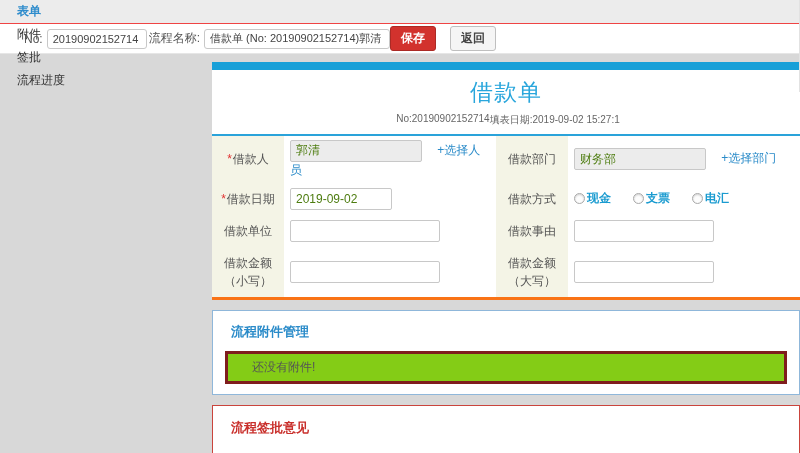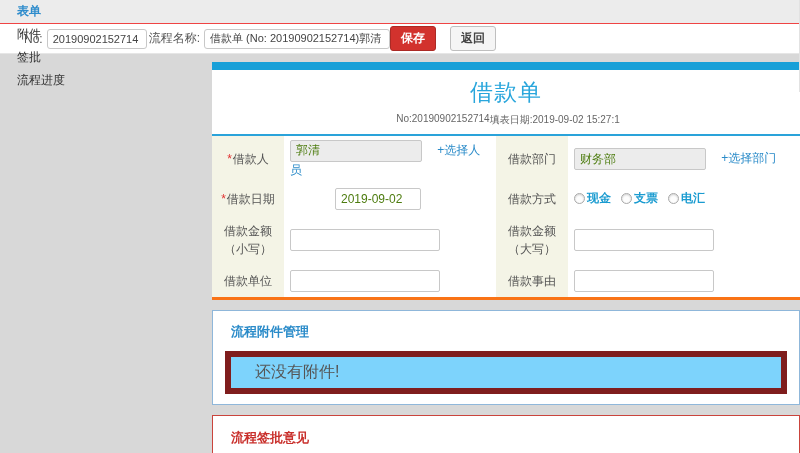--- a/index.html
+++ b/index.html
@@ -40,34 +40,34 @@
   table.form { width:100%; border-collapse:collapse; table-layout:fixed;
                border-top:2px solid #2aa3da; border-bottom:3px solid #f97316; }
   td.lab { background:#f4f4e6; text-align:center; font-size:12px; color:#555;
            padding:7px 3px; line-height:1.5; }
   td.fld { background:#fff; padding:4px 6px; font-size:12px; }
   .req { color:#e03131; margin-right:1px; }
   .fld input { height:22px; border:1px solid #c8c8c8; border-radius:2px;
                font-size:12px; color:#4d7c0f; padding:0 5px; vertical-align:middle;
                font-family:inherit; }
   input.ro { background:#ececec; width:132px; }
-  input.date { width:86px; background:#fff;margin-left:45px; }
+  input.date { width:102px; background:#fff; }
   input.wide { width:150px; background:#fff; }
   input.wide2 { width:140px; background:#fff; }
   a.pick { color:#2a8bc9; font-size:12px; text-decoration:none; margin-left:12px; cursor:pointer; }
-  .radios { display:inline-flex; align-items:center; gap:10px; }
+  .radios { display:inline-flex; align-items:center; gap:22px; }
   .radio-item { display:inline-flex; align-items:center; gap:2px; cursor:pointer; }
   .radio-circle { width:11px; height:11px; border-radius:50%; background:#fdfdfd;
                   border:1px solid #a9a9a9; box-shadow:inset 0 1px 2px rgba(0,0,0,.18); }
   .radio-item span.rlab { color:#1a9bd0; font-size:12px; font-weight:bold; }
 
   
   .attach-panel { margin-top:10px; background:#fff; border:1px solid #8fb7da; padding:8px 12px 10px; }
   .attach-title { color:#2a8bc9; font-size:13px; font-weight:bold; margin:4px 0 10px 6px; }
-  .attach-alert { background:#7dd3fc; border:6px solid #7f1d1d; color:#555; font-size:16px;
+  .attach-alert { background:#84cc16; border:3px solid #7f1d1d; color:#555; font-size:12px;
                   padding:5px 8px 5px 24px; }
   .btn-upload { display:inline-block; margin:9px 0 2px 0; background:#2d71c6; border:1px solid #2763af;
                 color:#fff; font-size:12px; font-weight:bold; padding:5px 13px; border-radius:3px; cursor:pointer; }
 
   
   .approve-panel { margin-top:10px; background:#fff; border:1px solid #ca443c; padding:9px 12px 20px; height:170px; }
   .approve-title { color:#c9302c; font-size:13px; font-weight:bold; margin:4px 0 14px 6px; }
 </style>
 </head>
 <body>
@@ -145,41 +145,41 @@
               </span>
               <span class="radio-item">
                 <span class="radio-circle"></span>
                 <span class="rlab">电汇</span>
               </span>
             </span>
           </td>
         </tr>
         <tr>
           <td class="lab">
+            <span>借款单位</span>
+          </td>
+          <td class="fld">
+            <input class="wide" value="" style="">
+          </td>
+          <td class="lab">
+            <span>借款事由</span>
+          </td>
+          <td class="fld">
+            <input class="wide2" value="" style="">
+          </td>
+        </tr>
+        <tr>
+          <td class="lab">
             <span>借款金额（小写）</span>
           </td>
           <td class="fld">
             <input class="wide" value="" style="">
           </td>
           <td class="lab">
             <span>借款金额（大写）</span>
-          </td>
-          <td class="fld">
-            <input class="wide2" value="" style="">
-          </td>
-        </tr>
-        <tr>
-          <td class="lab">
-            <span>借款单位</span>
-          </td>
-          <td class="fld">
-            <input class="wide" value="" style="">
-          </td>
-          <td class="lab">
-            <span>借款事由</span>
           </td>
           <td class="fld">
             <input class="wide2" value="" style="">
           </td>
         </tr>
       </tbody>
         </table>
     </div>
 
     <div class="attach-panel">

